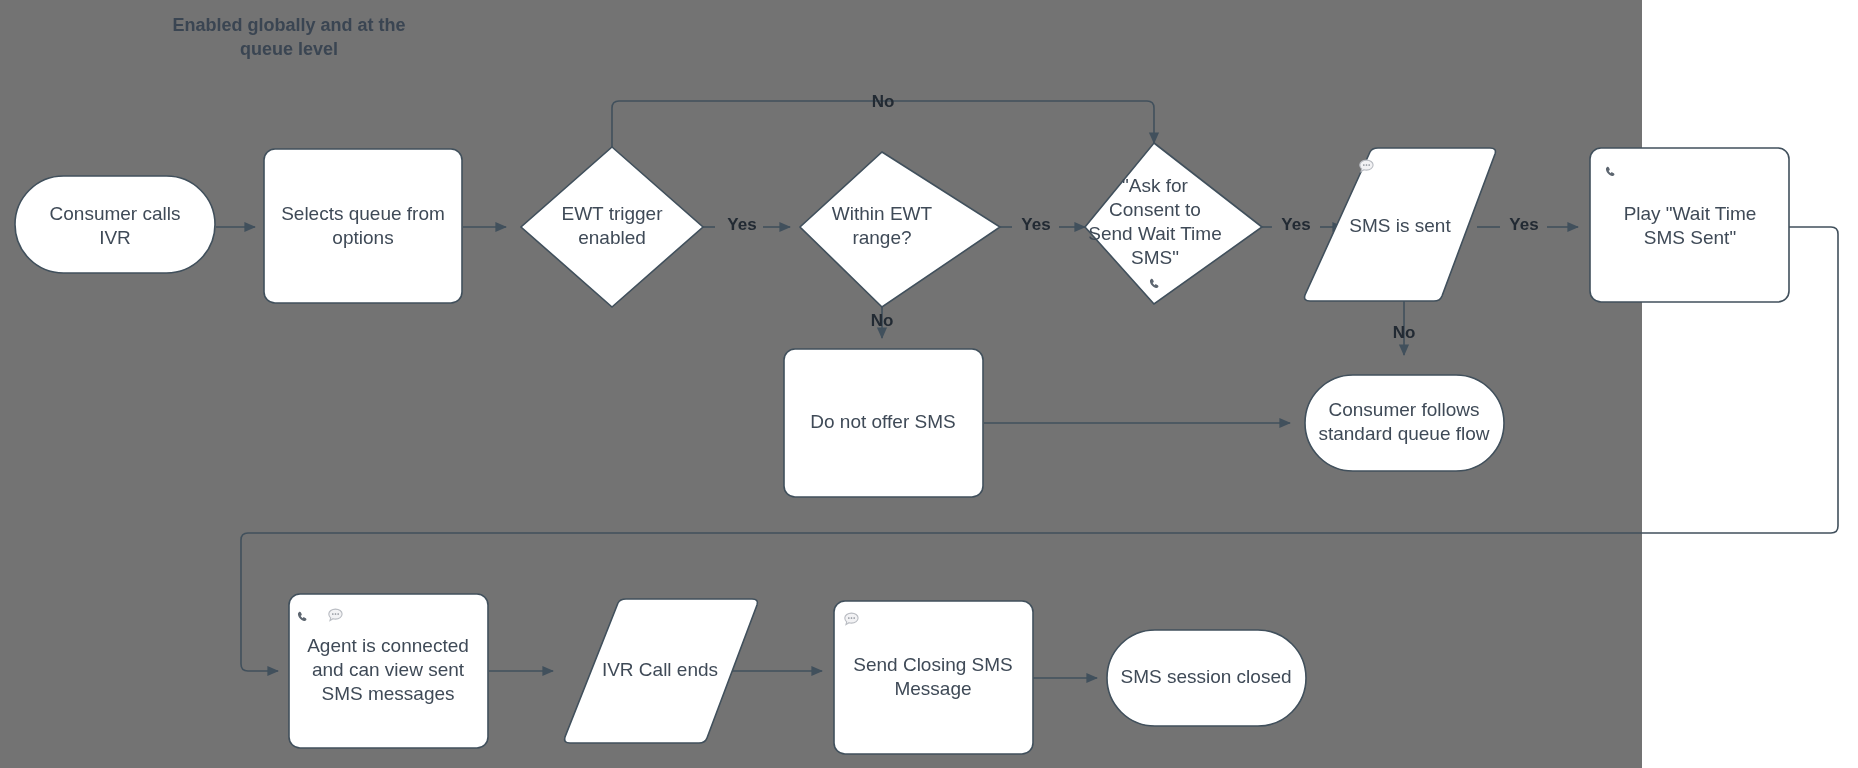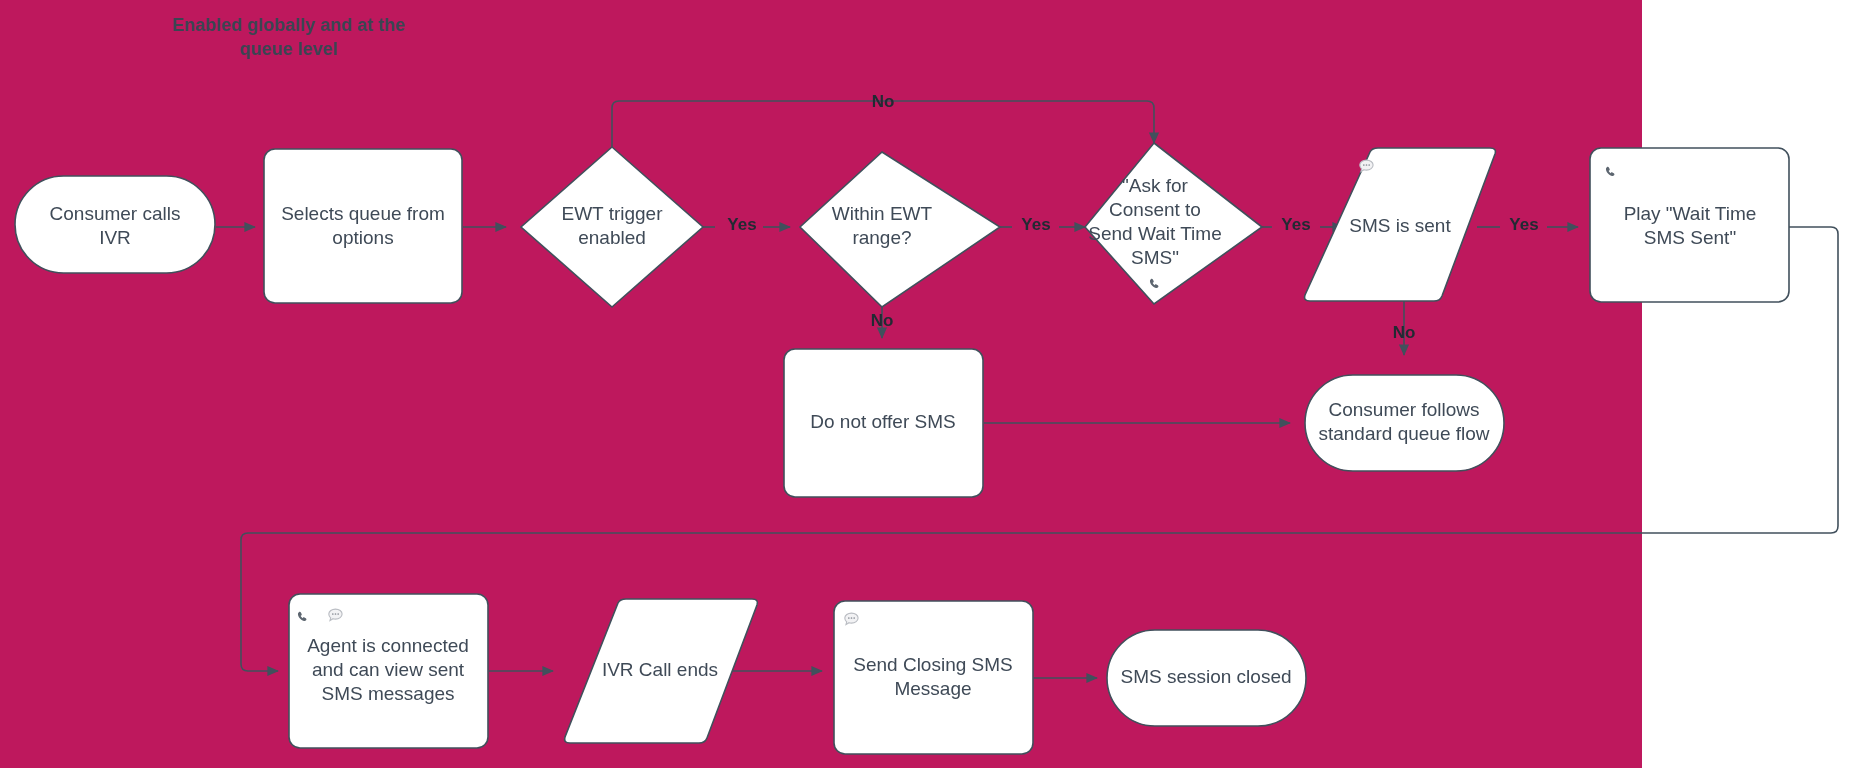--- a/index.html
+++ b/index.html
@@ -10,21 +10,21 @@
   body {
     width: 1858px;
     height: 768px;
     overflow: hidden;
     font-family: "Liberation Sans", sans-serif;
   }
   #canvas {
     position: relative;
     width: 1642px;
     height: 768px;
-    background: #be185d;
+    background: #737373;
     text-align: right;
   }
   svg#flow {
     position: absolute;
     top: 0;
     left: 0;
     width: 1858px;
     height: 768px;
   }
   .shape {

